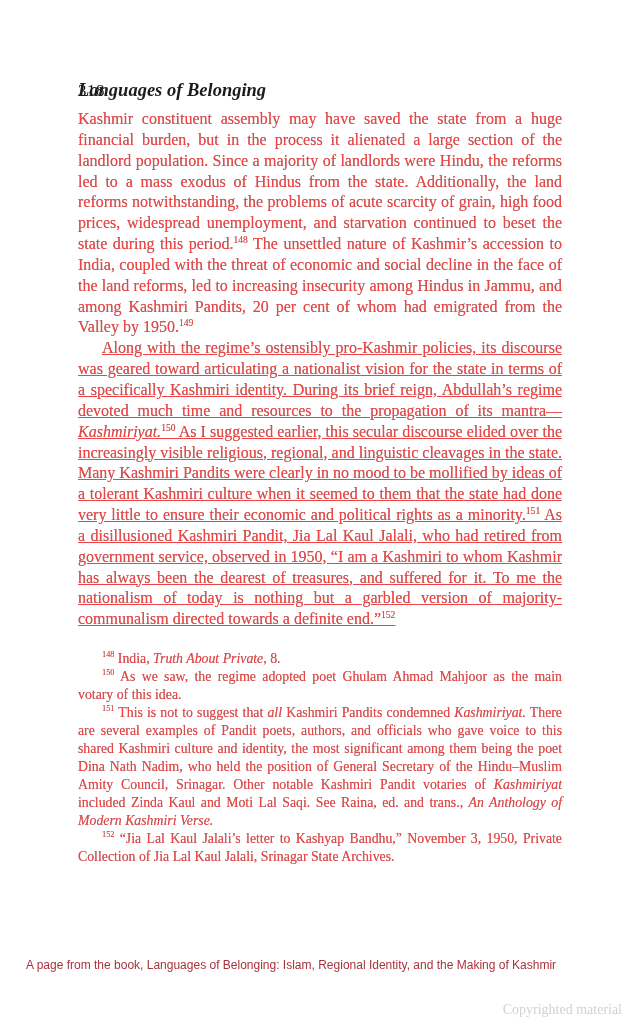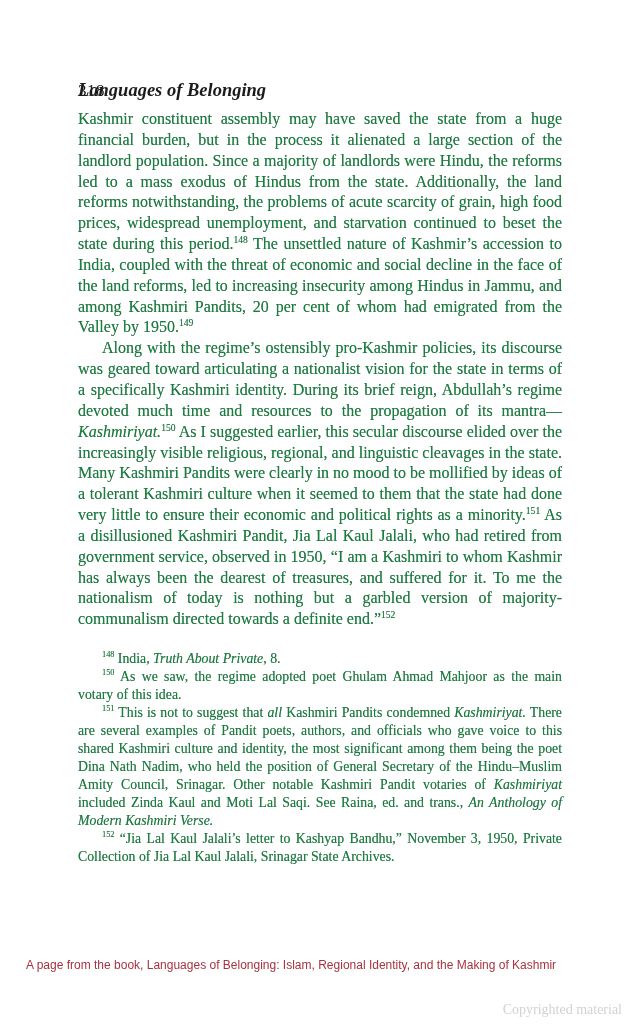--- a/index.html
+++ b/index.html
@@ -49,21 +49,21 @@
     width: 484px;
     color: #1b1b1b;
     text-shadow: 0 0 0.6px rgba(27,27,27,0.45);
   }
   .body-para {
     margin: 0;
     text-align: justify;
     font-size: 16px;
     line-height: 20.85px;
   }
-  .body-para.indent { text-indent: 24px; }
+  .body-para.indent { text-indent: 24px; text-decoration: underline; }
   sup {
     font-size: 60%;
     line-height: 0;
     vertical-align: super;
   }
   .footnotes-block { margin-top: 20px; }
   .footnote {
     margin: 0;
     text-align: justify;
     font-size: 13.8px;
@@ -89,21 +89,21 @@
 </head>
 <body>
 
 <div class="scan">
 
   <header class="page-header">
     <span class="page-number">318</span>
     <span class="running-title">Languages of Belonging</span>
   </header>
 
-  <main class="text-column" style="color: #15803d;">
+  <main class="text-column" style="color: #ef4444;">
     <div id="paragraphs">
         <p class="body-para"><span>Kashmir constituent assembly may have saved the state from a huge financial burden, but in the process it alienated a large section of the landlord population. Since a majority of landlords were Hindu, the reforms led to a mass exodus of Hindus from the state. Additionally, the land reforms notwithstanding, the problems of acute scarcity of grain, high food prices, widespread unemployment, and starvation continued to beset the state during this period.</span><sup>148</sup><span> The unsettled nature of Kashmir’s accession to India, coupled with the threat of economic and social decline in the face of the land reforms, led to increasing insecurity among Hindus in Jammu, and among Kashmiri Pandits, 20 per cent of whom had emigrated from the Valley by 1950.</span><sup>149</sup></p>
         <p class="body-para indent"><span>Along with the regime’s ostensibly pro-Kashmir policies, its discourse was geared toward articulating a nationalist vision for the state in terms of a specifically Kashmiri identity. During its brief reign, Abdullah’s regime devoted much time and resources to the propagation of its mantra—</span><i>Kashmiriyat.</i><sup>150</sup><span> As I suggested earlier, this secular discourse elided over the increasingly visible religious, regional, and linguistic cleavages in the state. Many Kashmiri Pandits were clearly in no mood to be mollified by ideas of a tolerant Kashmiri culture when it seemed to them that the state had done very little to ensure their economic and political rights as a minority.</span><sup>151</sup><span> As a disillusioned Kashmiri Pandit, Jia Lal Kaul Jalali, who had retired from government service, observed in 1950, “I am a Kashmiri to whom Kashmir has always been the dearest of treasures, and suffered for it. To me the nationalism of today is nothing but a garbled version of majority-communalism directed towards a definite end.”</span><sup>152</sup></p>
       </div>
     <div id="footnotes" class="footnotes-block">
         <p class="footnote"><sup>148</sup> <span>India, </span><i>Truth About Private</i><span>, 8.</span></p>
         <p class="footnote"><sup>150</sup> <span>As we saw, the regime adopted poet Ghulam Ahmad Mahjoor as the main votary of this idea.</span></p>
         <p class="footnote"><sup>151</sup> <span>This is not to suggest that </span><i>all</i><span> Kashmiri Pandits condemned </span><i>Kashmiriyat.</i><span> There are several examples of Pandit poets, authors, and officials who gave voice to this shared Kashmiri culture and identity, the most significant among them being the poet Dina Nath Nadim, who held the position of General Secretary of the Hindu–Muslim Amity Council, Srinagar. Other notable Kashmiri Pandit votaries of </span><i>Kashmiriyat</i><span> included Zinda Kaul and Moti Lal Saqi. See Raina, ed. and trans., </span><i>An Anthology of Modern Kashmiri Verse.</i></p>
         <p class="footnote"><sup>152</sup> <span>“Jia Lal Kaul Jalali’s letter to Kashyap Bandhu,” November 3, 1950, Private Collection of Jia Lal Kaul Jalali, Srinagar State Archives.</span></p>
       </div>

